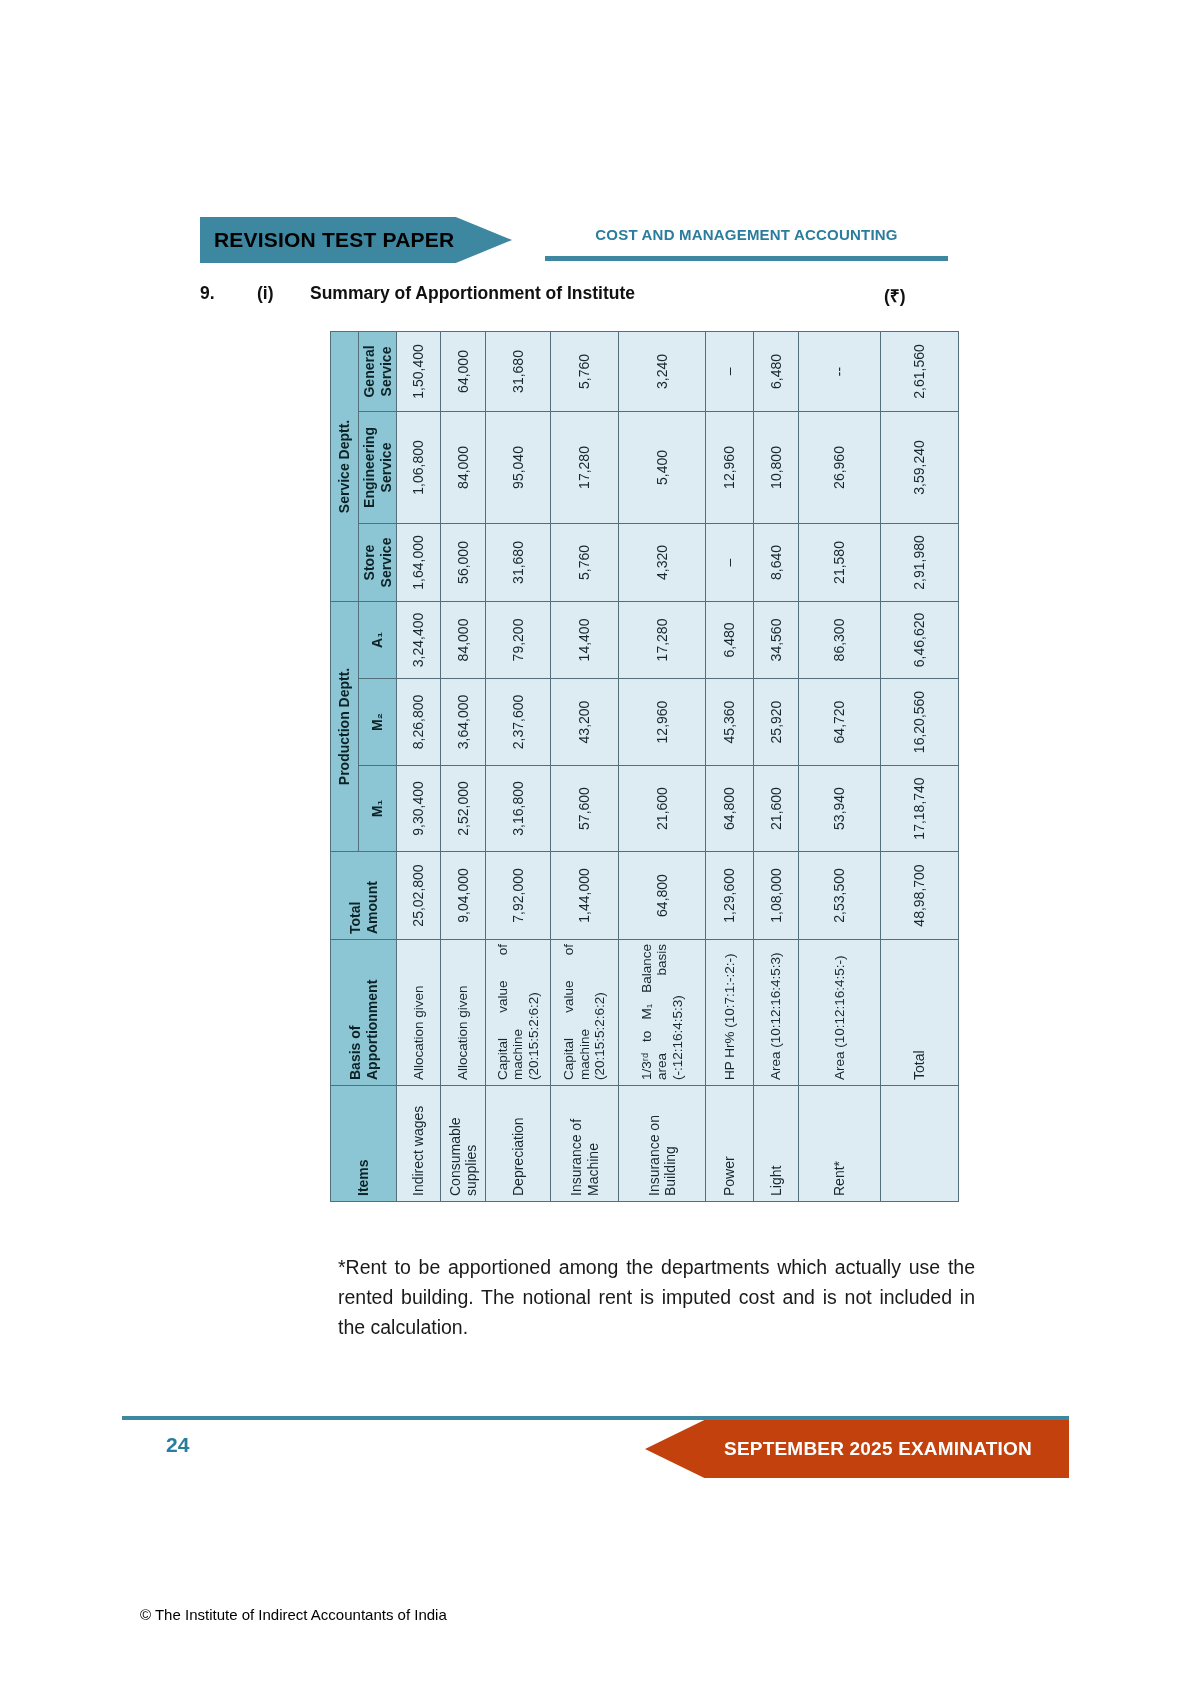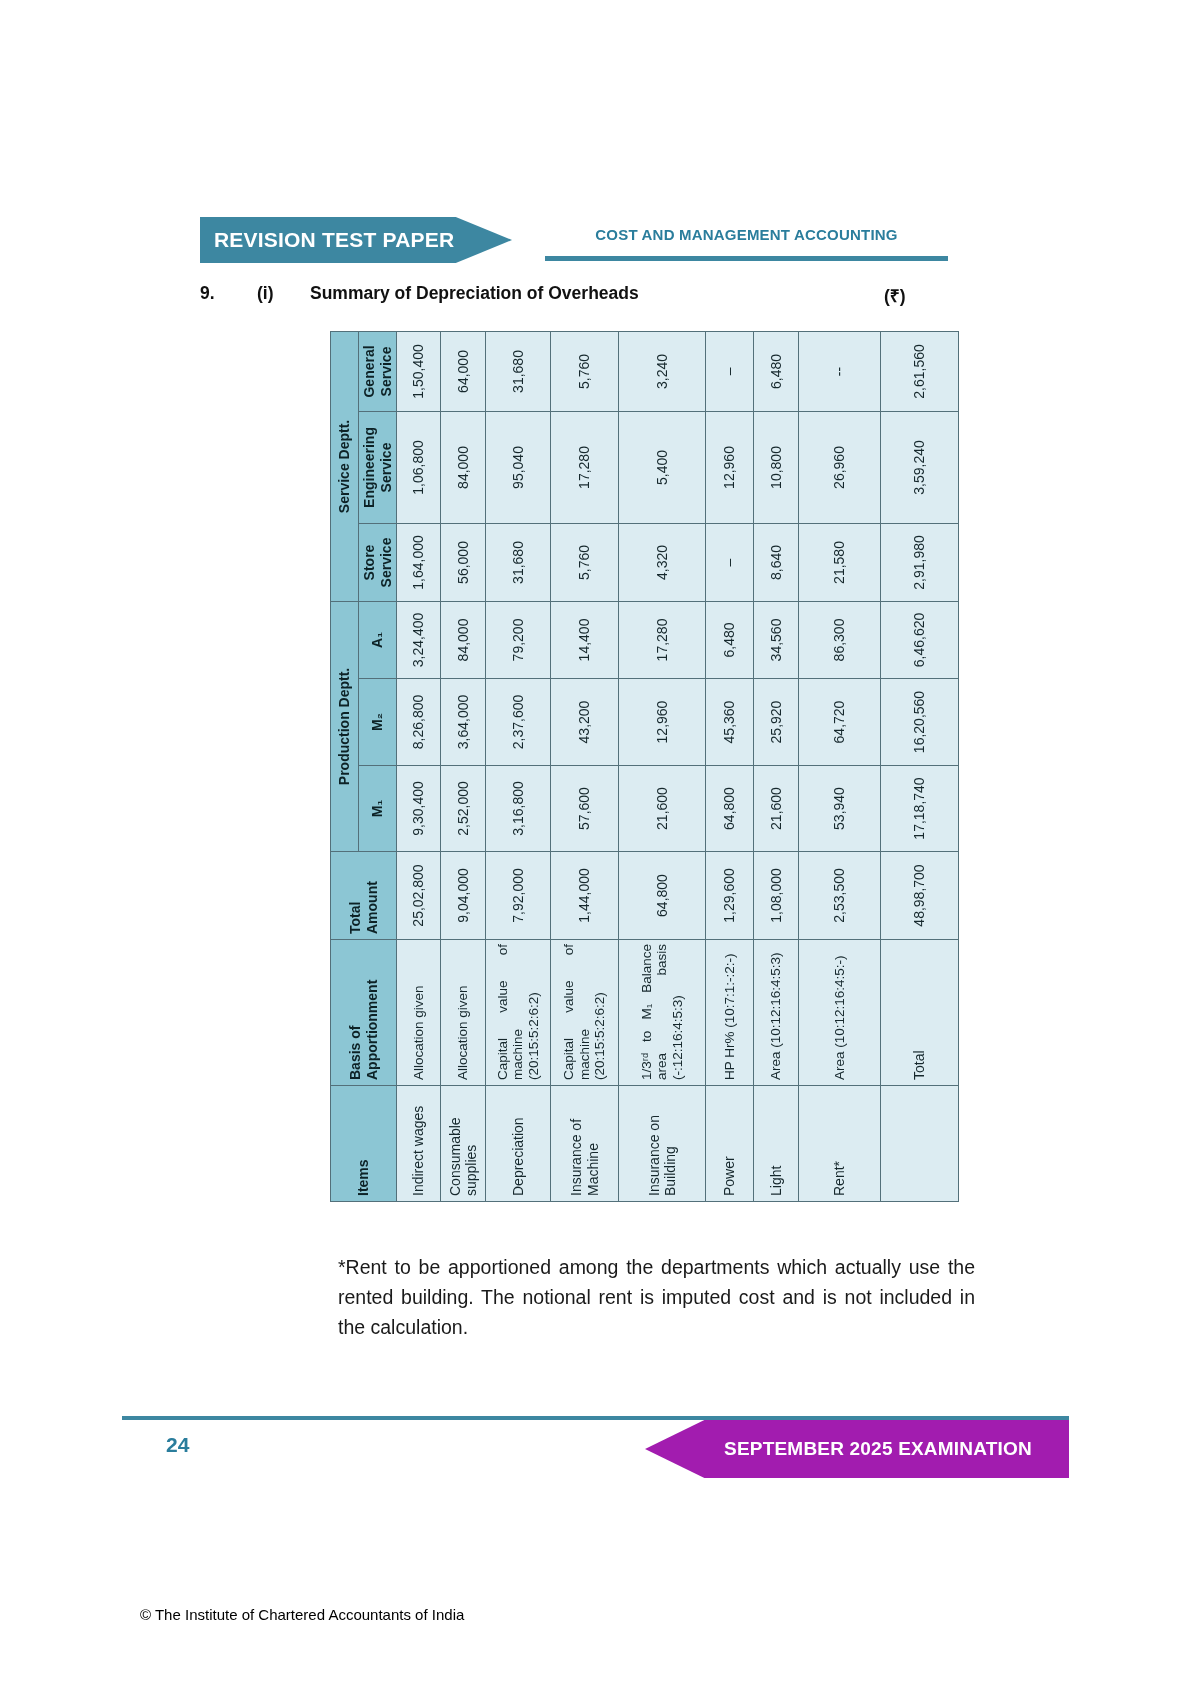--- a/index.html
+++ b/index.html
@@ -9,21 +9,21 @@
   }
   .abs{position:absolute;}
 
   
   .top-banner{
     left:200px;top:217px;width:312px;height:46px;
     background:#3d87a1;
     clip-path:polygon(0 0,82% 0,100% 50%,82% 100%,0 100%);
     display:flex;align-items:center;
     padding-left:14px;box-sizing:border-box;
-    color:#ffffff;font-weight:bold;font-size:21px;letter-spacing:.2px;
+    color:#000000;font-weight:bold;font-size:21px;letter-spacing:.2px;
   }
   .subject-title{
     left:545px;top:226px;width:403px;text-align:center;
     color:#2a7d9c;font-weight:bold;font-size:15px;letter-spacing:.2px;
   }
   .subject-underline{left:545px;top:256px;width:403px;height:5px;background:#3d87a1;}
 
   .section-heading span{position:absolute;top:283px;font-size:17.5px;font-weight:bold;color:#111;}
   .q-num{left:200px;}
   .q-part{left:257px;}
@@ -65,21 +65,21 @@
     font-size:19.5px;line-height:1.55;color:#1a1a1a;
     text-align:justify;
     margin-left:28px;
   }
 
   
   .footer-line{left:122px;top:1416px;width:947px;height:4px;background:#3d87a1;}
   .page-number{left:166px;top:1433px;color:#2a7d9c;font-weight:bold;font-size:21px;}
   .footer-banner{
     left:645px;top:1420px;width:424px;height:58px;
-    background:#a21caf;
+    background:#c2410c;
     clip-path:polygon(0 50%,14% 0,100% 0,100% 100%,14% 100%);
     display:flex;align-items:center;justify-content:center;
     padding-left:42px;box-sizing:border-box;
     color:#fff;font-weight:bold;font-size:19px;letter-spacing:.2px;
     white-space:nowrap;
   }
   .copyright{left:140px;top:1606px;font-size:15px;color:#000;}
 </style>
 </head>
 <body>
@@ -88,21 +88,21 @@
 
   <div class="abs top-banner">
     <span>REVISION TEST PAPER</span>
   </div>
   <div class="abs subject-title">COST AND MANAGEMENT ACCOUNTING</div>
   <div class="abs subject-underline"></div>
 
   <div class="section-heading">
     <span class="q-num">9.</span>
     <span class="q-part">(i)</span>
-    <span class="q-title">Summary of Depreciation of Overheads</span>
+    <span class="q-title">Summary of Apportionment of Institute</span>
     <span class="q-cur">(₹)</span>
   </div>
 
   <div class="abs rot-wrap">
     <table class="apportion">
       <colgroup>
         <col style="width:116px">
           <col style="width:146px">
           <col style="width:88px">
         <col style="width:86px">
@@ -232,15 +232,15 @@
       </table>
   </div>
 
   <div class="abs footnote">*Rent to be apportioned among the departments which actually use the rented building. The notional rent is imputed cost and is not included in the calculation.</div>
 
   <div class="abs footer-line"></div>
   <div class="abs page-number">24</div>
   <div class="abs footer-banner">
     <span>SEPTEMBER 2025 EXAMINATION</span>
   </div>
-  <div class="abs copyright">© The Institute of Chartered Accountants of India</div>
+  <div class="abs copyright">© The Institute of Indirect Accountants of India</div>
 
 </div>
 
 </body></html>

